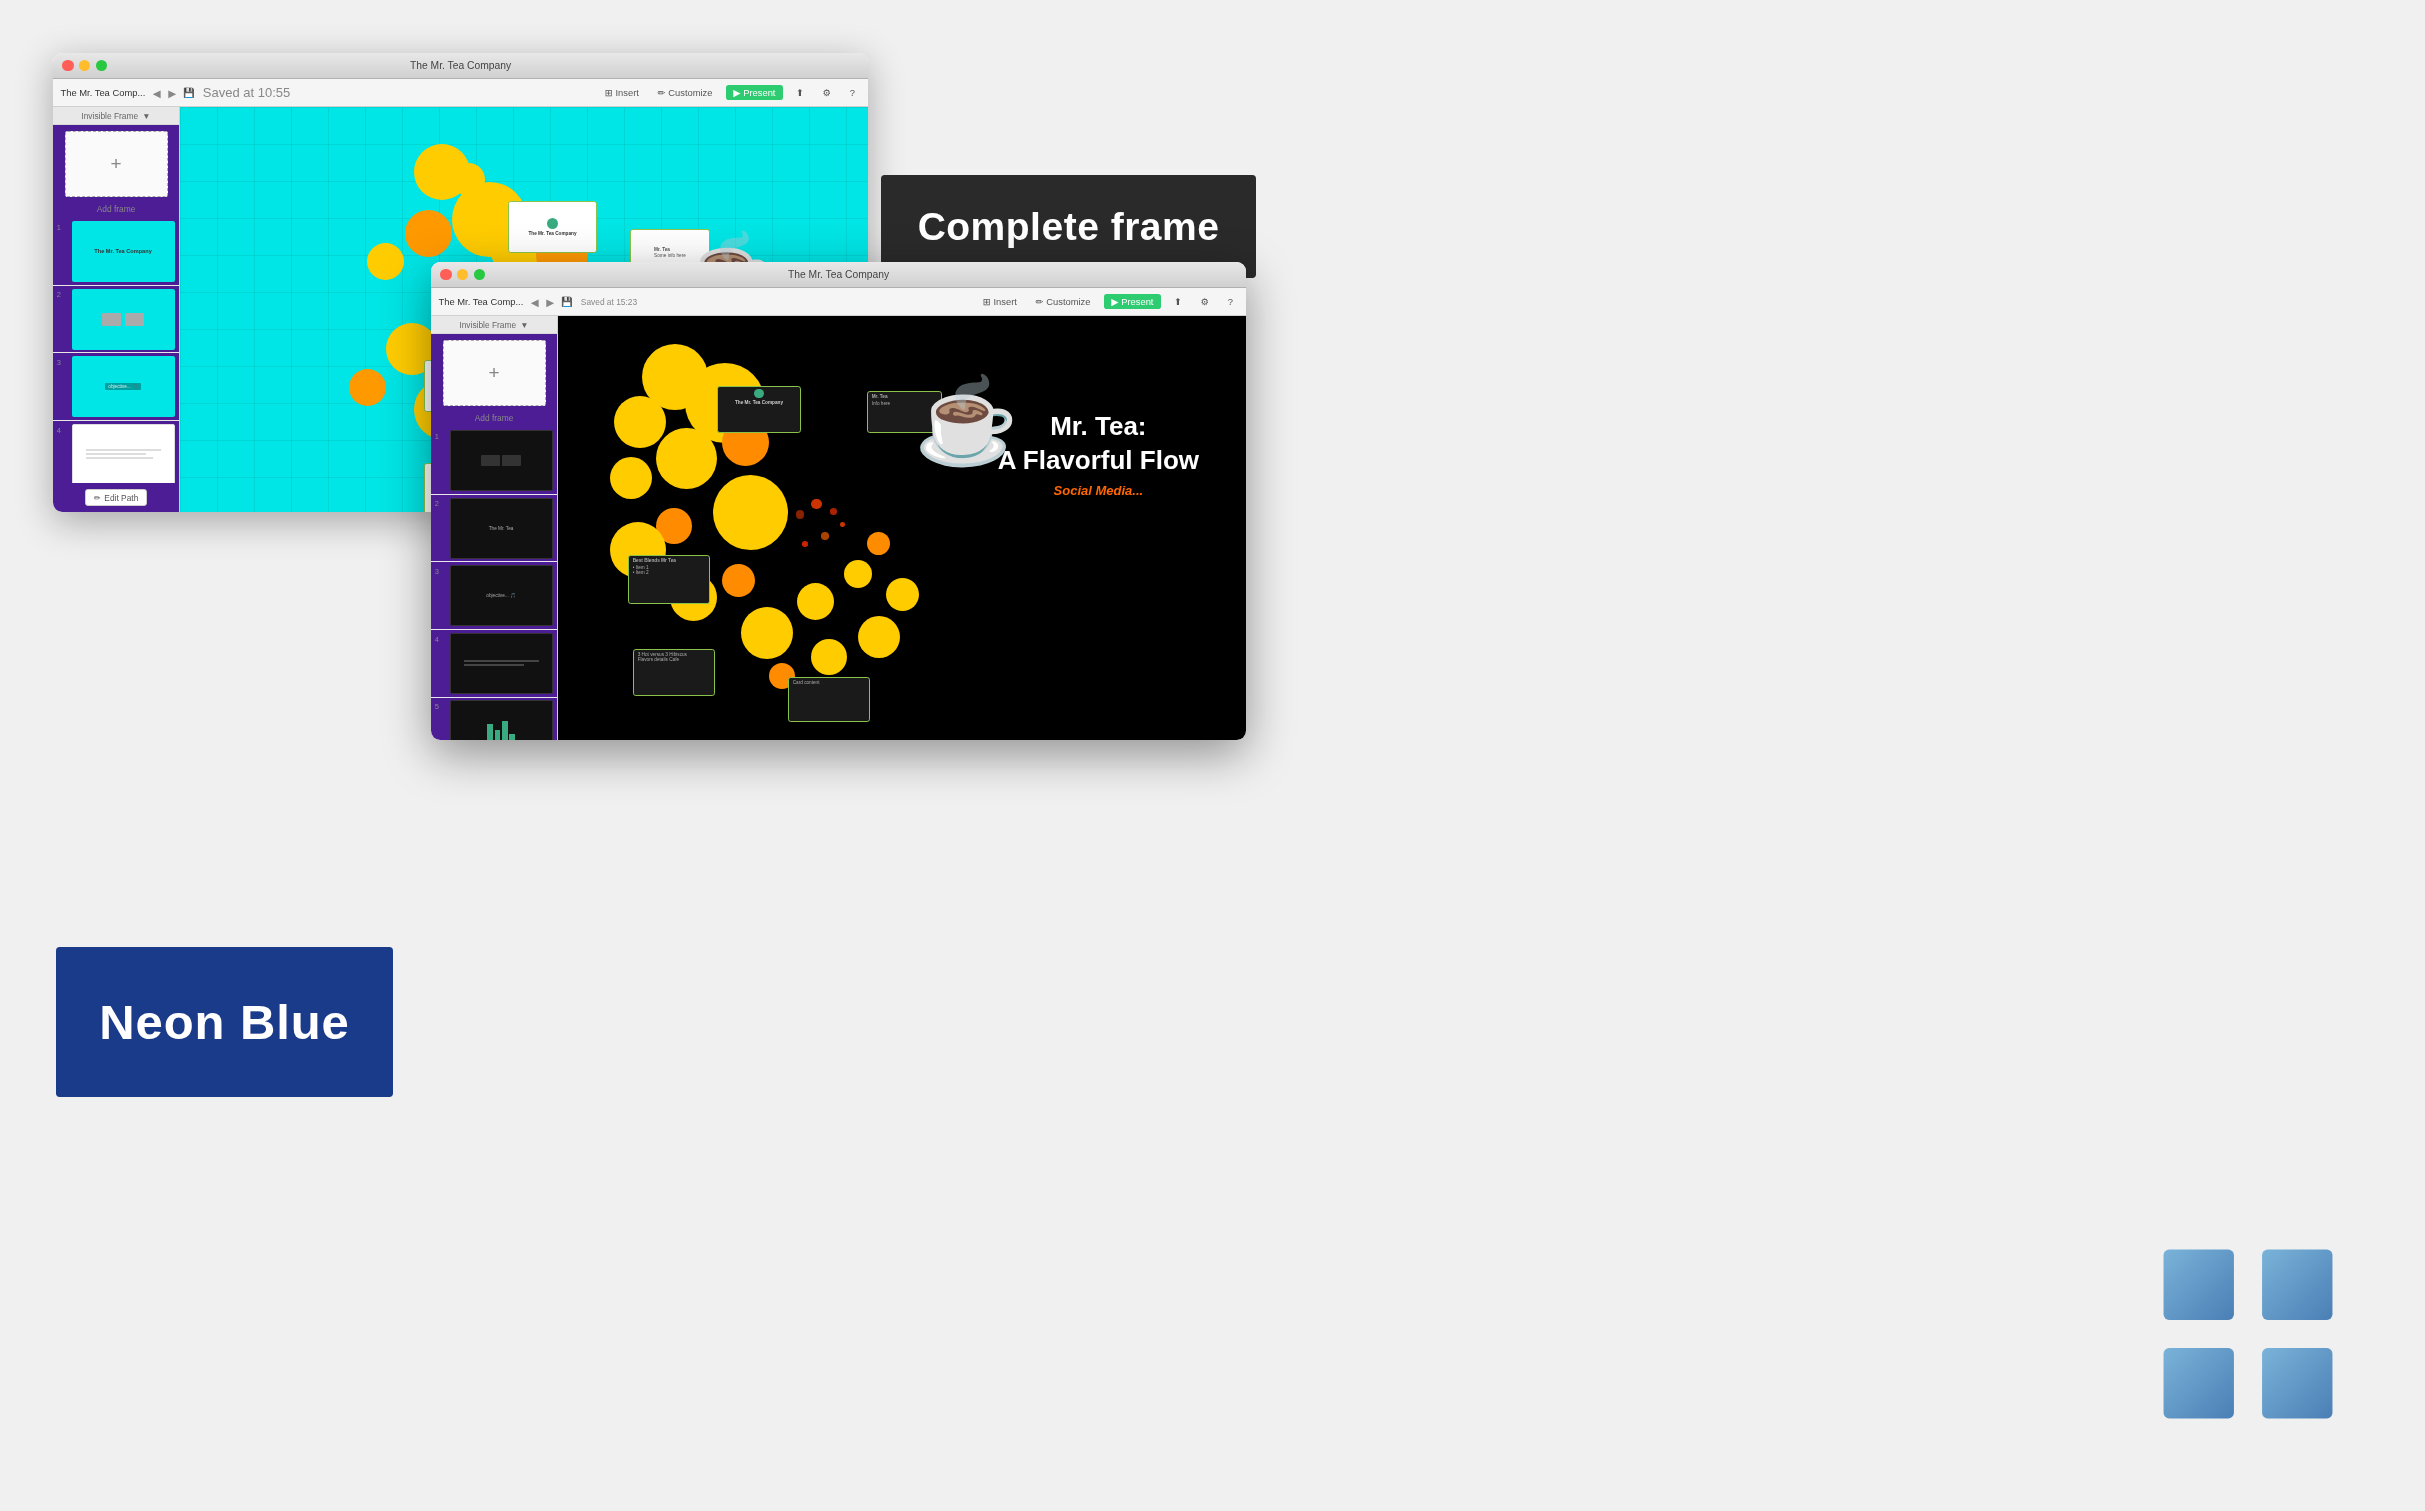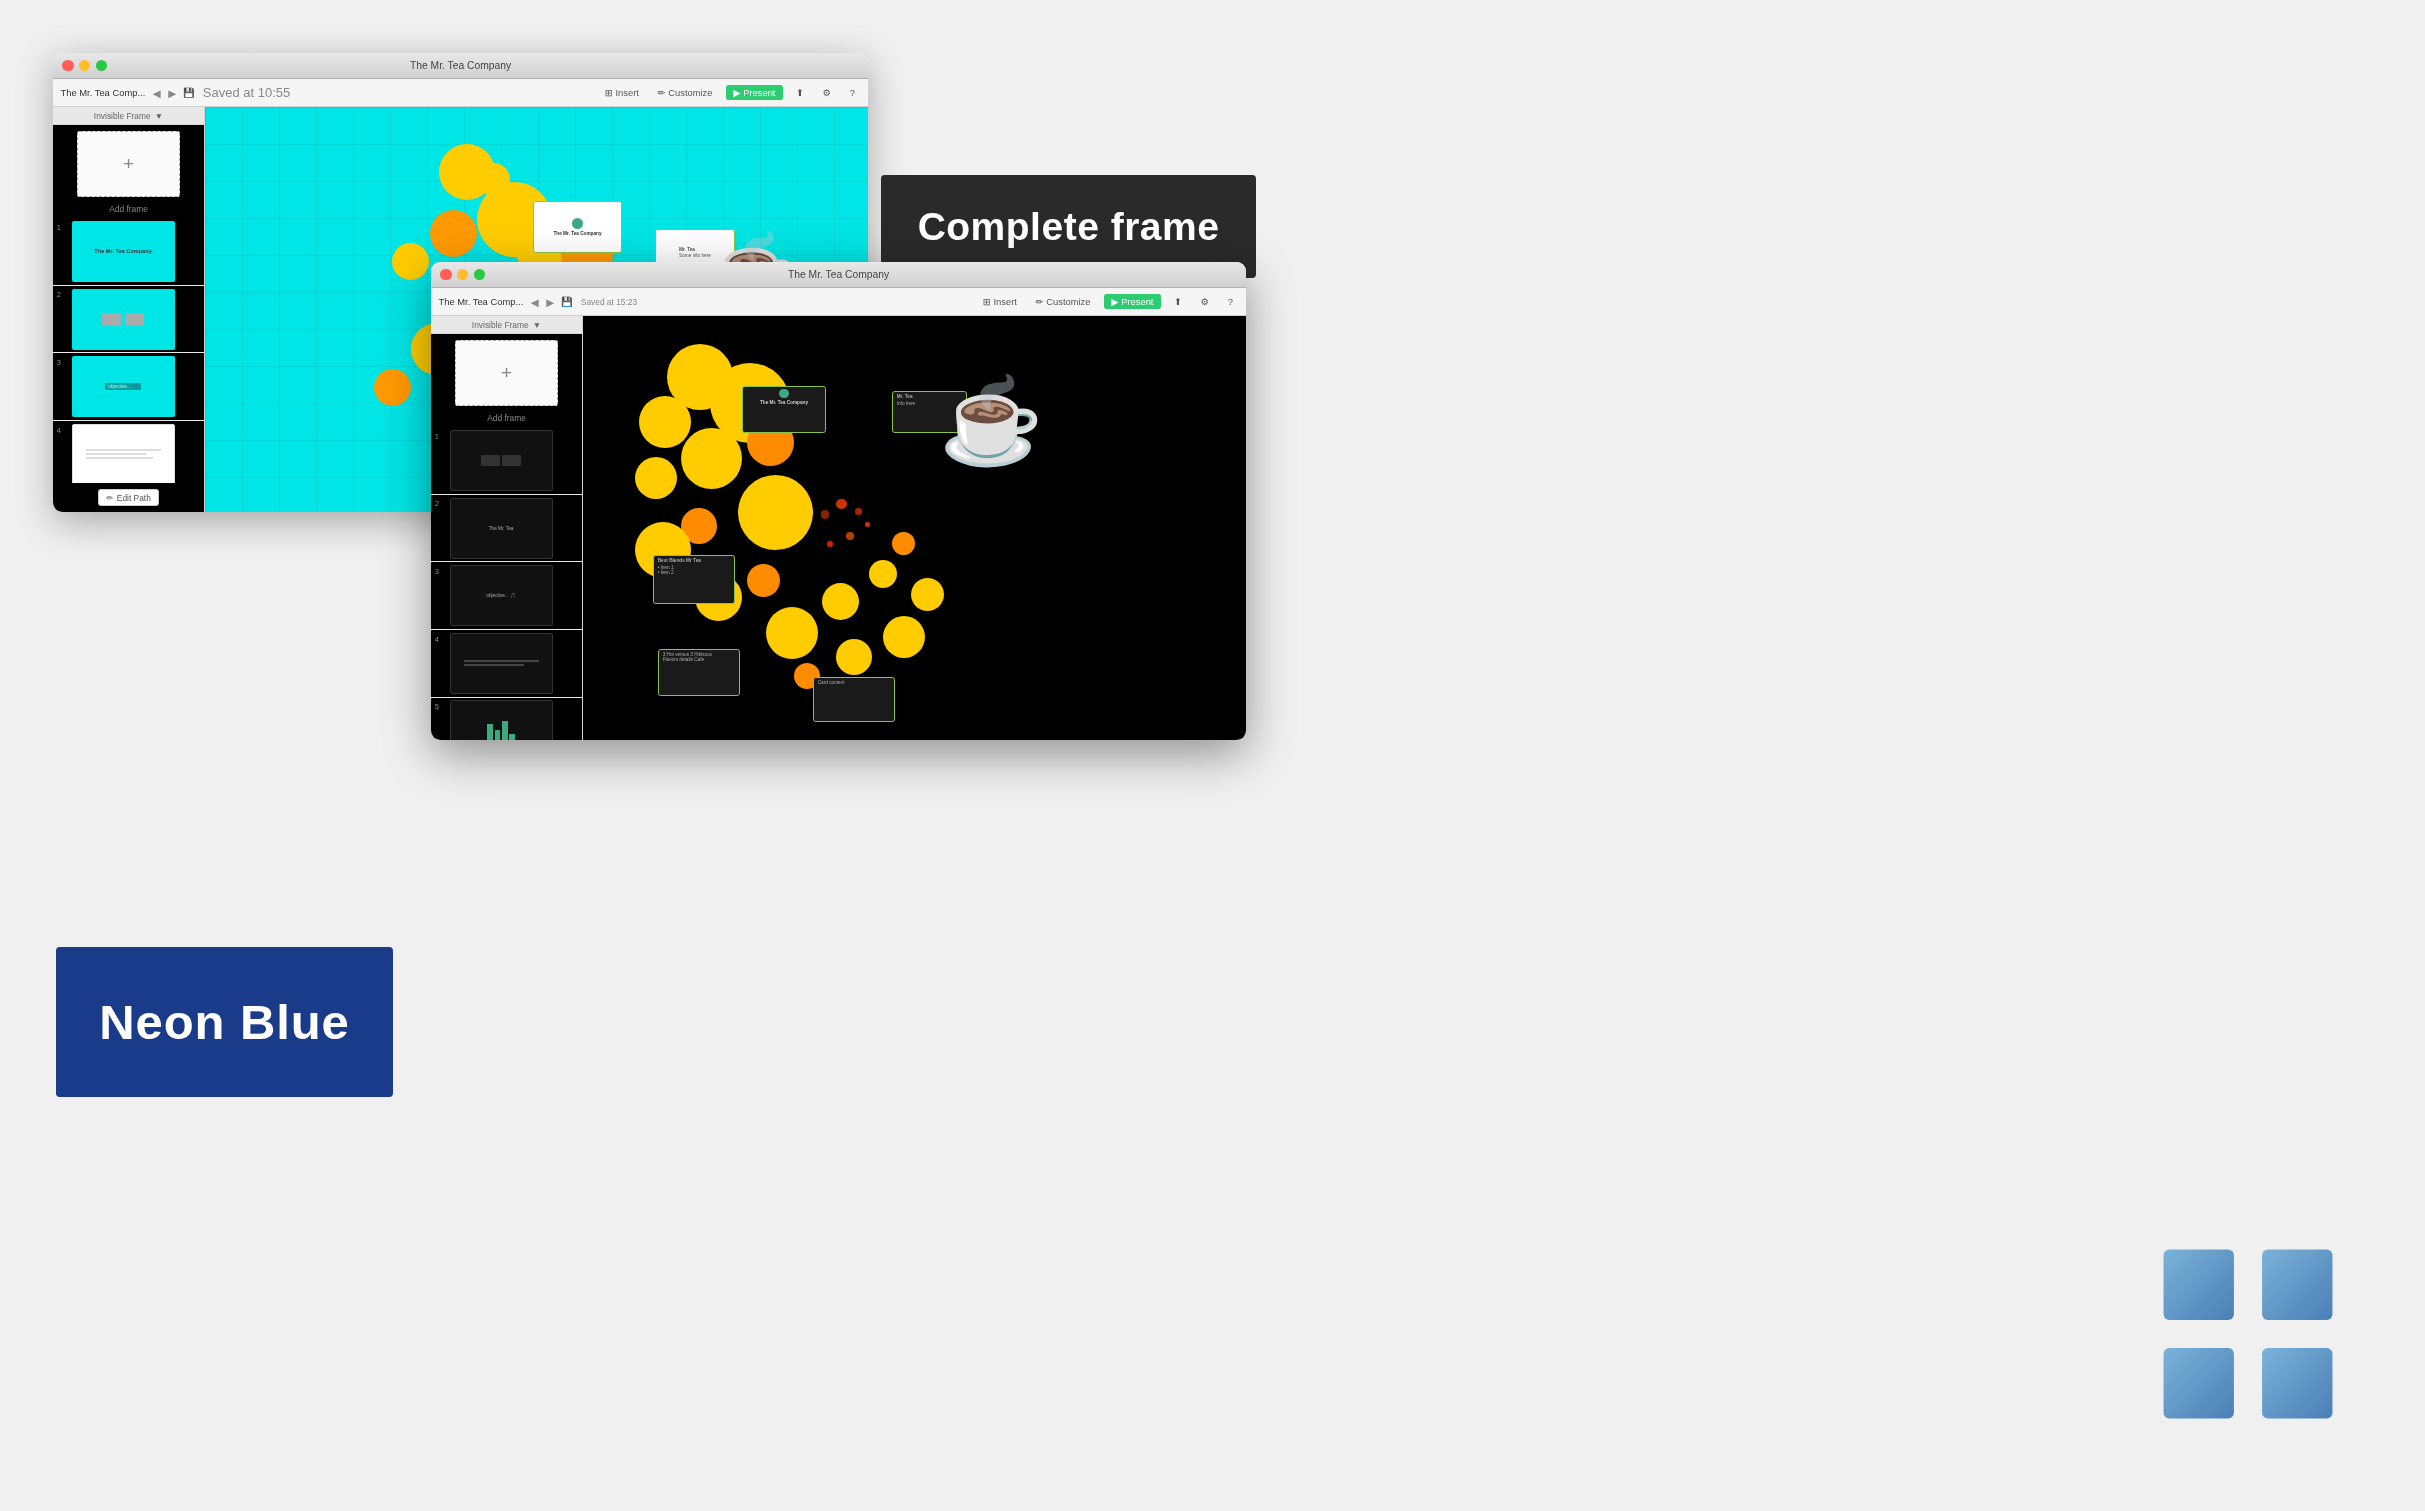--- a/index.html
+++ b/index.html
@@ -79,22 +79,22 @@
       padding: 1.9px 7.5px;
     }
 
     .window-body {
       display: flex;
       height: calc(100% - 54px);
     }
 
     
     .sidebar {
-      width: 152px;
-      background: #000000;
+      width: 127px;
+      background: #4c1d95;
       border-right: 0.9px solid #d0d0d0;
       display: flex;
       flex-direction: column;
       overflow: hidden;
     }
     .sidebar-frame-label {
       padding: 3.7px 5.6px;
       font-size: 8.4px;
       color: #666;
       text-align: center;
@@ -654,20 +654,25 @@
             <div style="position:absolute;width:6.6px;height:6.6px;border-radius:50%;background:#aa2200;left:42px;top:9.4px;"></div>
             <div style="position:absolute;width:8.4px;height:8.4px;border-radius:50%;background:#882200;left:7.5px;top:11.2px;"></div>
             <div style="position:absolute;width:4.7px;height:4.7px;border-radius:50%;background:#cc3300;left:52px;top:23.4px;"></div>
             <div style="position:absolute;width:7.5px;height:7.5px;border-radius:50%;background:#aa4400;left:33px;top:33px;"></div>
             <div style="position:absolute;width:5.6px;height:5.6px;border-radius:50%;background:#cc2200;left:14px;top:42px;"></div>
           </div>
         </div>
 
         <div style="position:absolute;left:356px;top:56px;font-size:84px;color:#ffcc00;">☕</div>
 
+        <div style="position:absolute;right:47px;top:94px;color:white;font-size:26px;font-weight:700;text-align:center;line-height:1.3;">
+          <div>Mr. Tea:</div>
+          <div>A Flavorful Flow</div>
+          <div style="color:#ff6600;font-size:13px;font-style:italic;margin-top:5.6px;">Social Media...</div>
+        </div>
       </div>
     </div>
   </div>
 </div>
 
 <div class="neon-blue-label">
   <span class="neon-blue-text">Neon Blue</span>
 </div>
 
 <div class="complete-black-label">

